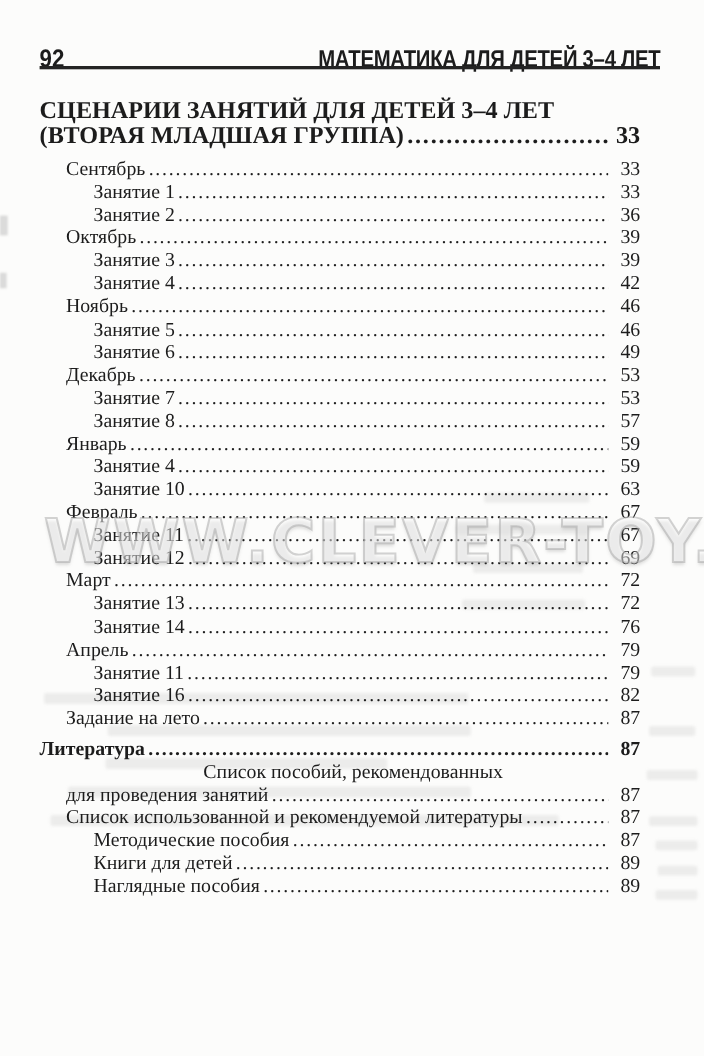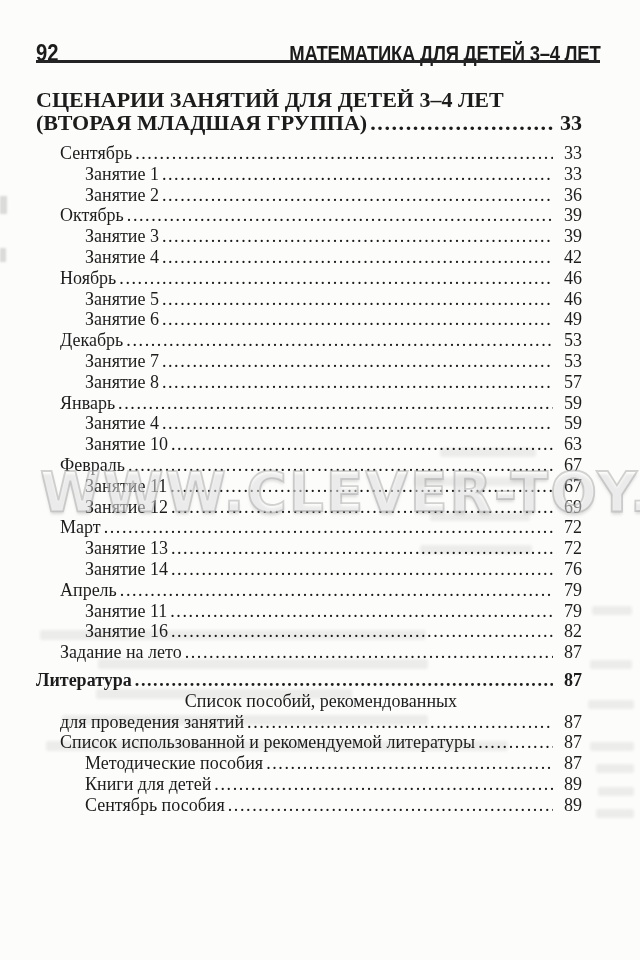--- a/index.html
+++ b/index.html
@@ -279,21 +279,21 @@
           <span class="label">Методические пособия</span>
           <span class="leader">................................................................................................................................................................................................................................................</span>
           <span class="pg">87</span>
         </div>
         <div class="row lvl2">
           <span class="label">Книги для детей</span>
           <span class="leader">................................................................................................................................................................................................................................................</span>
           <span class="pg">89</span>
         </div>
         <div class="row lvl2">
-          <span class="label">Сентябрь пособия</span>
+          <span class="label">Наглядные пособия</span>
           <span class="leader">................................................................................................................................................................................................................................................</span>
           <span class="pg">89</span>
         </div>
       </div>
   </div>
 
   <div class="watermark">WWW.CLEVER-TOY.RU</div>
 
 </div>
 

